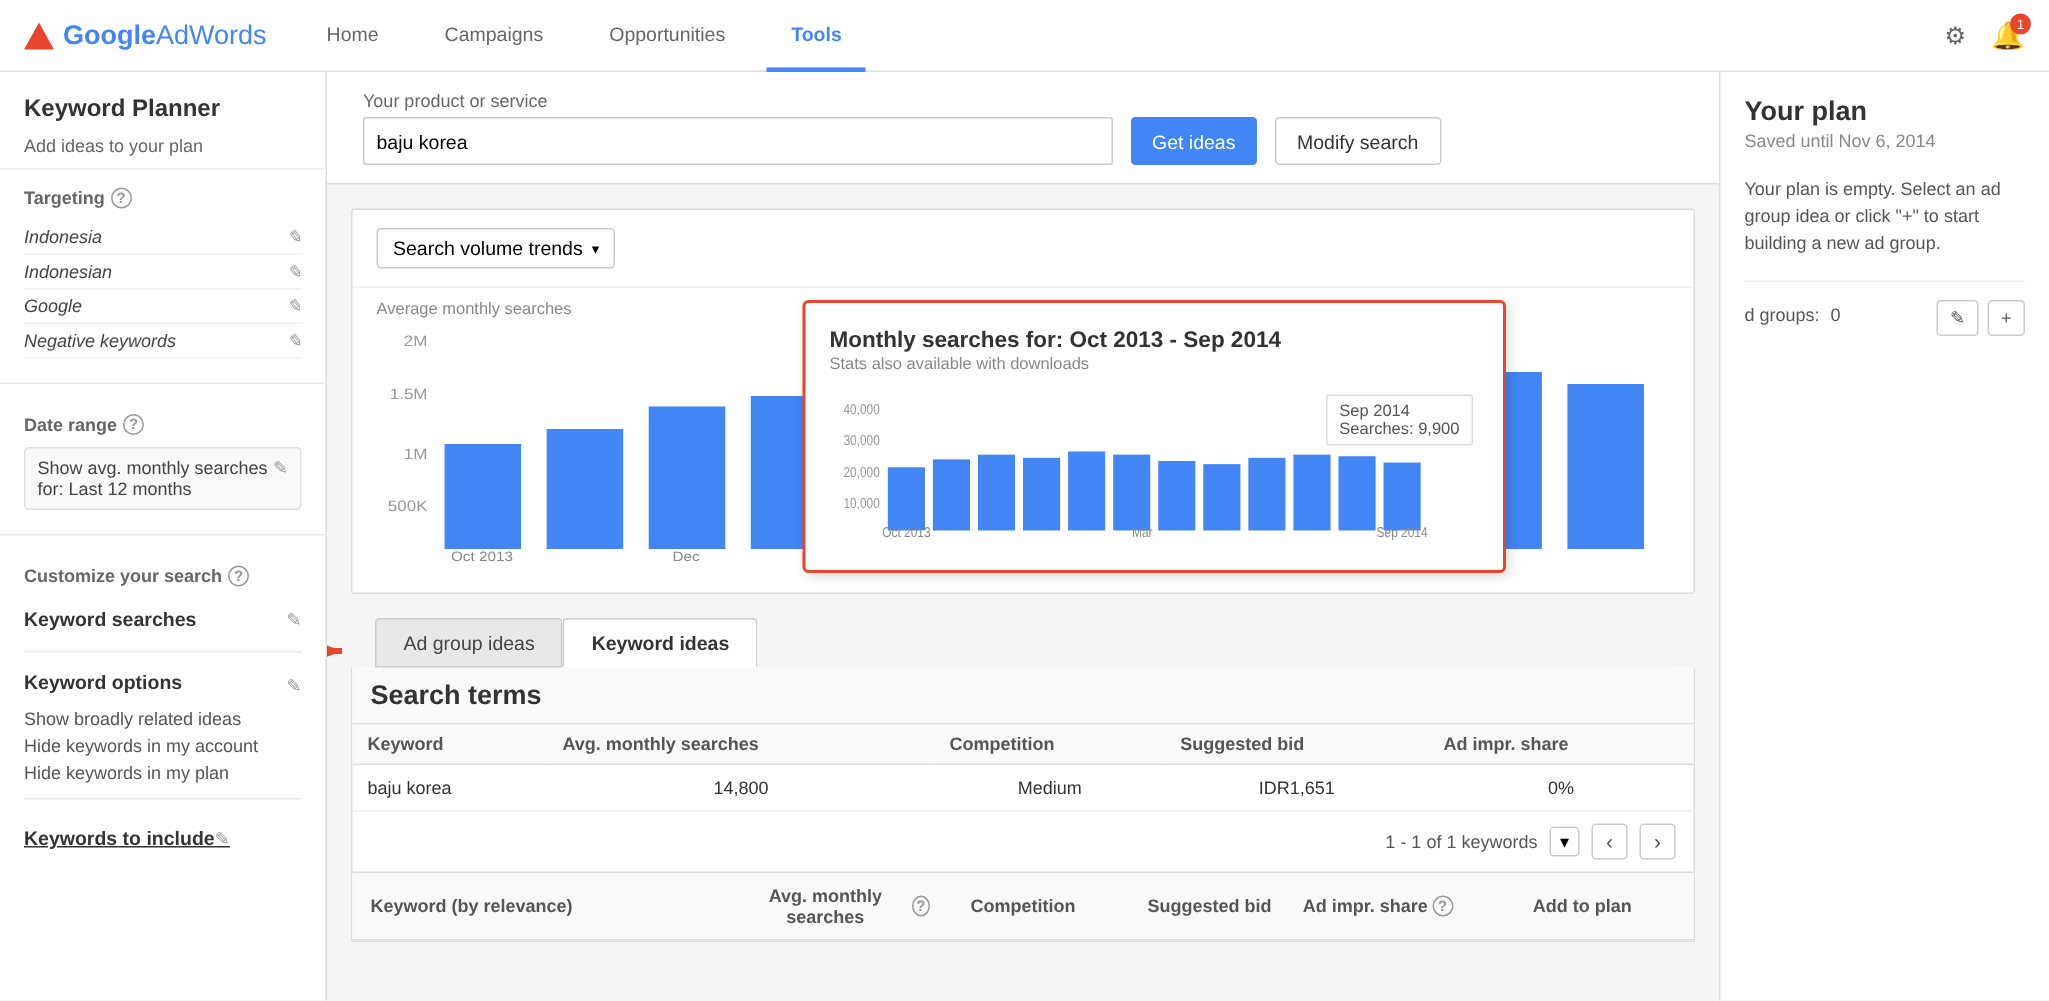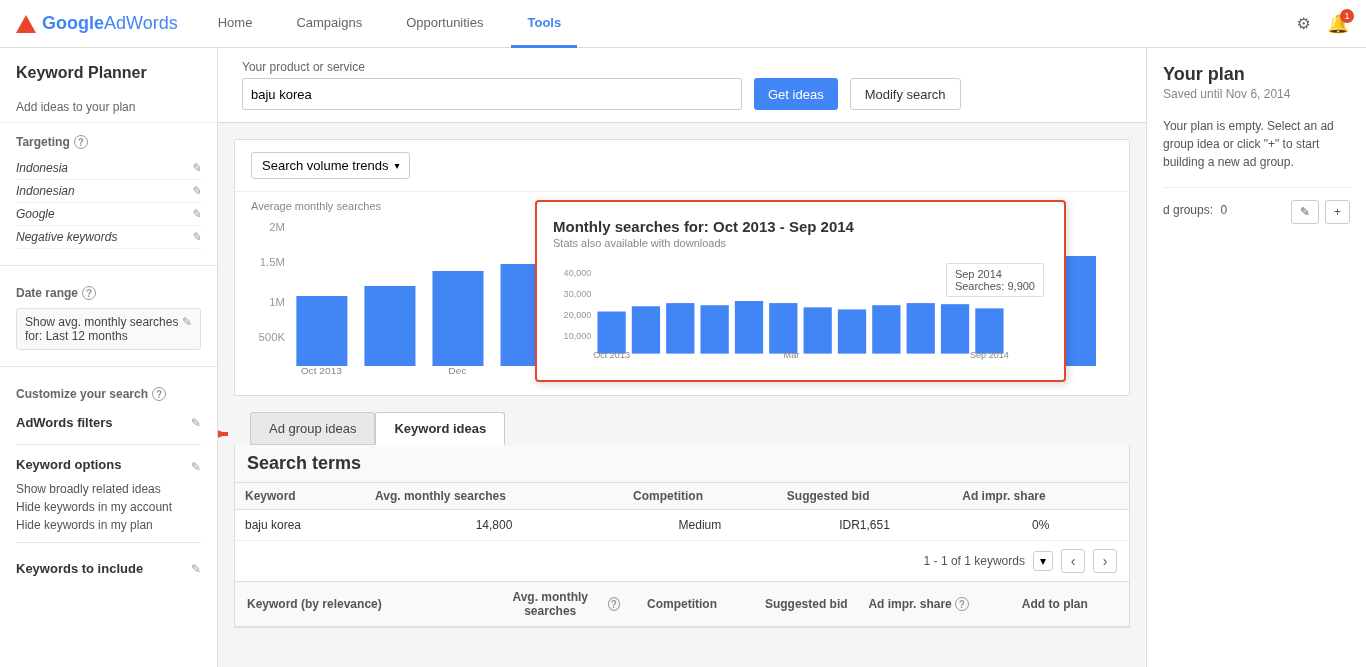--- a/index.html
+++ b/index.html
@@ -77,21 +77,21 @@
       border-right: 1px solid #ddd;
       overflow-y: auto;
       flex-shrink: 0;
       padding: 0;
     }
     .sidebar-header {
       padding: 16px 16px 8px;
       border-bottom: 1px solid #eee;
     }
     .sidebar-title { font-size: 16px; font-weight: bold; color: #333; }
-    .sidebar-subtitle { font-size: 12px; color: #666; margin-top: 18px; }
+    .sidebar-subtitle { font-size: 12px; color: #666; margin-top: 8px; }
 
     .sidebar-section { padding: 12px 16px 8px; }
     .sidebar-section-title {
       font-size: 12px; font-weight: bold; color: #666;
       display: flex; align-items: center; gap: 4px; margin-bottom: 8px;
     }
     .help-icon {
       width: 14px; height: 14px;
       border: 1px solid #999;
       border-radius: 50%;
@@ -124,22 +124,23 @@
     .keyword-filter-row {
       display: flex; align-items: center; justify-content: space-between;
       padding: 6px 0;
     }
     .keyword-filter-label { font-size: 13px; font-weight: bold; color: #333; }
 
     .keyword-options-label { font-size: 13px; font-weight: bold; color: #333; margin-bottom: 4px; }
     .keyword-option-item { font-size: 12px; color: #555; padding: 2px 0; }
 
     .keywords-include-row {
-      display: flex; align-items: center; justify-content: space-between;
+      display: flex; align-items: center; 
       padding: 10px 0 4px;
+      text-decoration: underline;
     }
     .keywords-include-label { font-size: 13px; font-weight: bold; color: #333; }
 
     
     .content-area { flex: 1; overflow-y: auto; background: #f5f5f5; }
 
     
     .search-bar-area {
       background: #fff;
       padding: 12px 24px;
@@ -334,21 +335,21 @@
       font-size: 12px;
       cursor: pointer;
       color: #555;
     }
 
     
     .chart-popup {
       position: absolute;
       top: 60px;
       left: 300px;
-      width: 531px;
+      width: 469px;
       background: #fff;
       border: 2px solid #e8452c;
       border-radius: 4px;
       padding: 16px;
       z-index: 100;
       box-shadow: 2px 2px 8px rgba(0,0,0,0.15);
     }
     .popup-title { font-size: 15px; font-weight: bold; color: #333; margin-bottom: 2px; }
     .popup-subtitle { font-size: 11px; color: #888; margin-bottom: 12px; }
 
@@ -423,21 +424,21 @@
     </div>
 
     <hr class="divider">
 
     <div class="customize-section">
       <div class="sidebar-section-title">
         <span>Customize your search</span>
         <div class="help-icon">?</div>
       </div>
       <div class="keyword-filter-row">
-        <span class="keyword-filter-label">AdWords filters</span>
+        <span class="keyword-filter-label">Keyword searches</span>
         <span class="edit-pencil">✎</span>
       </div>
       <hr class="divider">
       <div>
         <div style="display:flex;align-items:center;justify-content:space-between;padding:4px 0;">
           <span class="keyword-options-label">Keyword options</span>
           <span class="edit-pencil">✎</span>
         </div>
         <div class="keyword-option-item">Show broadly related ideas</div>
         <div class="keyword-option-item">Hide keywords in my account</div>

